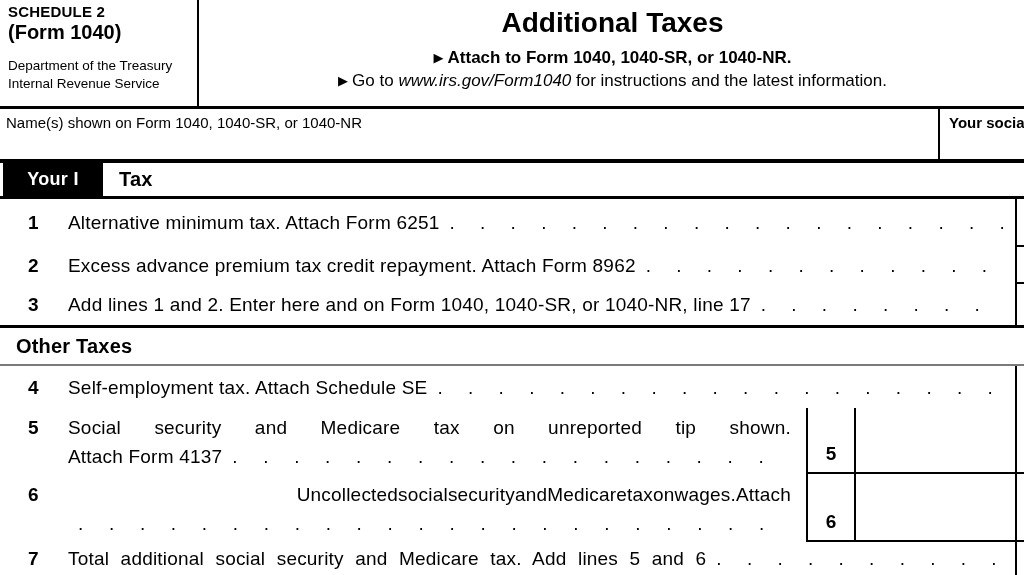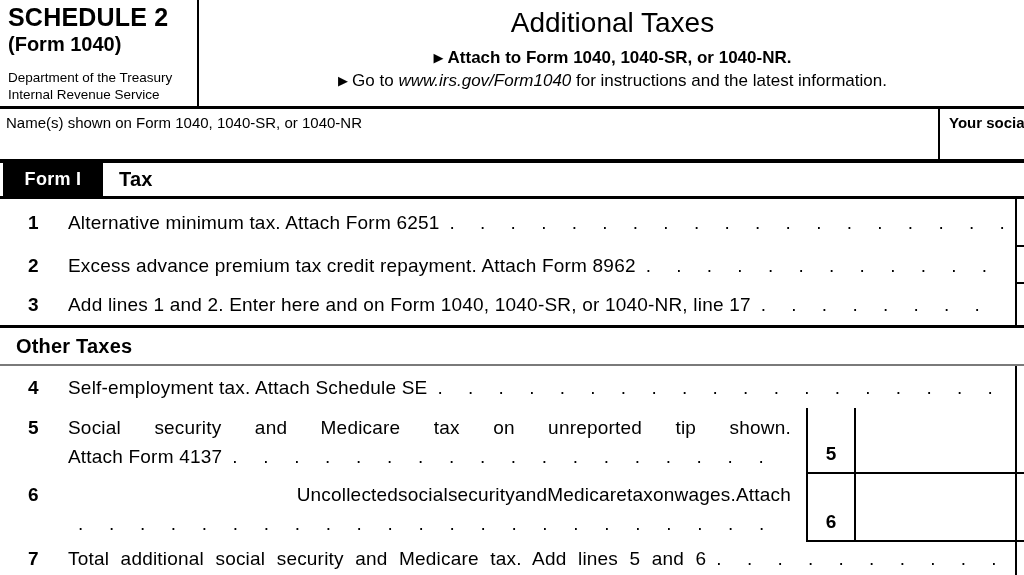--- a/index.html
+++ b/index.html
@@ -6,26 +6,26 @@
   #page {
     position:relative; width:1024px; height:575px; overflow:hidden;
     background:#ffffff; color:#000;
     font-family:"Liberation Sans","DejaVu Sans",sans-serif;
   }
   .abs { position:absolute; }
 
   
   #hdr { left:0; top:0; width:1024px; height:106px; border-bottom:3px solid #000; box-sizing:content-box; }
   #hdr-left { left:0; top:0; width:199px; height:106px; border-right:2px solid #000; box-sizing:border-box; padding:3px 0 0 8px; }
-  .sched   { font-size:25px; font-weight:bold; line-height:1.15; letter-spacing:.2px; }
+  .sched   { font-size:15px; font-weight:bold; line-height:1.15; letter-spacing:.2px; }
   .formnum { font-size:20px; font-weight:bold; line-height:1.15; margin-top:1px; }
   .dept    { font-size:13.5px; line-height:1.3; }
   .dept.first { margin-top:13px; }
   #hdr-center { left:201px; top:0; width:823px; height:106px; text-align:center; }
-  .title  { font-size:28px; font-weight:normal; margin-top:7px; }
+  .title  { font-size:28px; font-weight:bold; margin-top:7px; }
   .attach { font-size:17px; font-weight:bold; margin-top:9px; }
   .goto   { font-size:17px; font-weight:normal; margin-top:3px; }
   .arrow  { font-size:13px; margin-right:4px; vertical-align:1px; }
   .url    { font-style:italic; }
 
   
   #name-row { left:0; top:109px; width:1024px; height:50px; border-bottom:1px solid #000; box-sizing:content-box; }
   .name-label { position:absolute; left:6px; top:5px; font-size:15px; }
   #ssn-box { left:938px; top:109px; width:86px; height:50px; border-left:2px solid #000; box-sizing:border-box;
              padding:5px 0 0 9px; font-size:15px; font-weight:bold; white-space:nowrap; overflow:hidden; }
@@ -99,21 +99,21 @@
   </div>
 
   <div id="name-row" class="abs">
     <span class="name-label">Name(s) shown on Form 1040, 1040-SR, or 1040-NR</span>
   </div>
   <div id="ssn-box" class="abs">
     <span>Your social security number</span>
   </div>
 
   <div id="part1-bar" class="abs part-bar">
-    <div class="badge">Form I</div>
+    <div class="badge">Your I</div>
     <div class="part-title">Tax</div>
   </div>
 
   <div id="sec1" class="abs">
     <div id="row1" class="frow">
       <span class="lnum">1</span>
       <span class="ltext">Alternative minimum tax. Attach Form 6251</span>
       <span class="dots">. . . . . . . . . . . . . . . . . . . . . . . . . . . . . . . . . . . . . . . . . . . . . . . . . .</span>
     </div>
     <div id="row2" class="frow">

